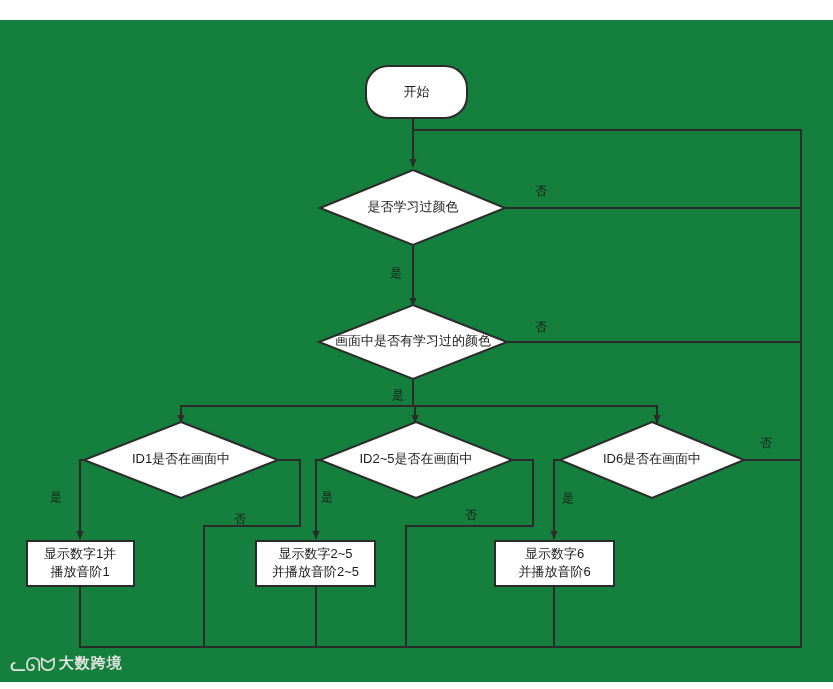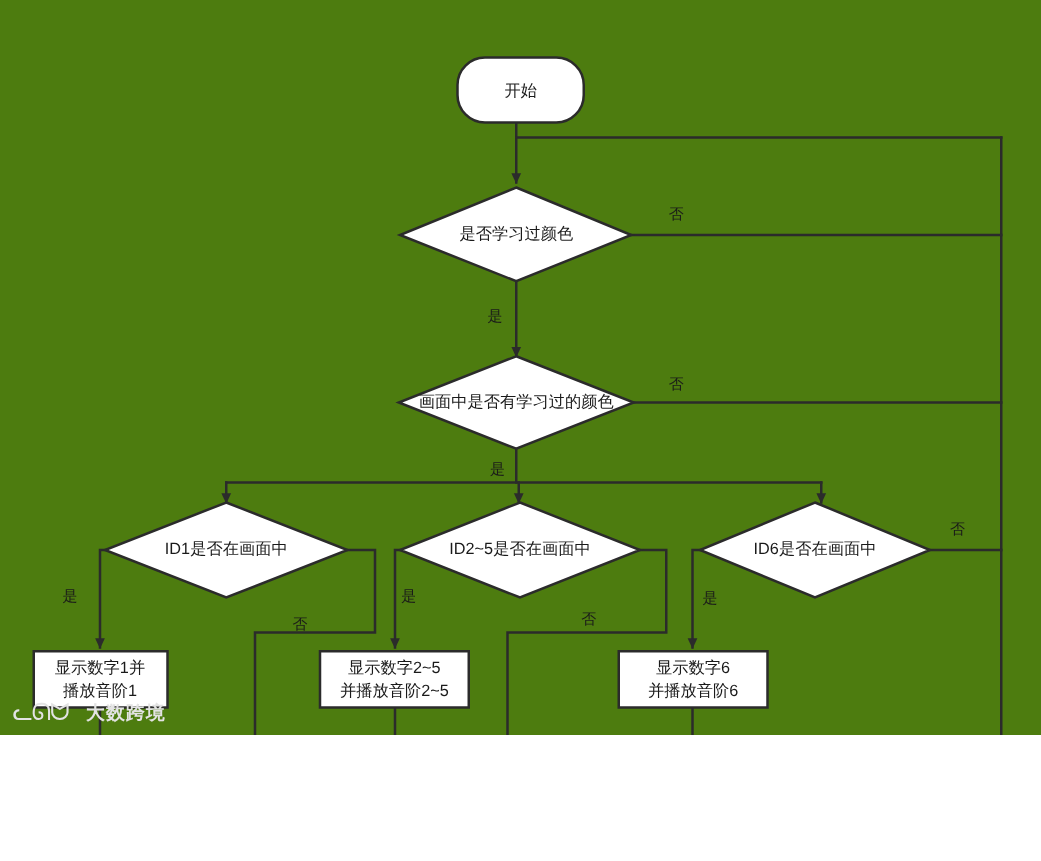--- a/index.html
+++ b/index.html
@@ -7,23 +7,24 @@
     margin: 0;
     padding: 0;
     background: #ffffff;
   }
   body {
     font-family: "Liberation Sans", "DejaVu Sans", sans-serif;
   }
   #stage {
     position: relative;
     width: 833px;
-    height: 588px;
-    background: #4d7c0f;
+    height: 662px;
+    background: #15803d;
     overflow: hidden;
+    margin-top: 20px;
   }
   svg#flow {
     position: absolute;
     left: 0;
     top: 0;
     width: 833px;
     height: 689px;
   }
   .node-shape {
     fill: #ffffff;
@@ -49,22 +50,21 @@
     font-size: 12px;
     fill: #1a1a1a;
     text-anchor: middle;
     dominant-baseline: middle;
   }
   .watermark {
     position: absolute;
     left: 10px;
     bottom: 8px;
     display: flex;
-    align-items: center;
-    gap: 14px;
+    gap: 4px;
     opacity: 1;
     pointer-events: none;
   }
   .watermark .wm-mark {
     font-family: "DejaVu Sans", sans-serif;
     font-size: 19px;
     color: #e3e3e3;
     letter-spacing: -1px;
     line-height: 1;
   }

